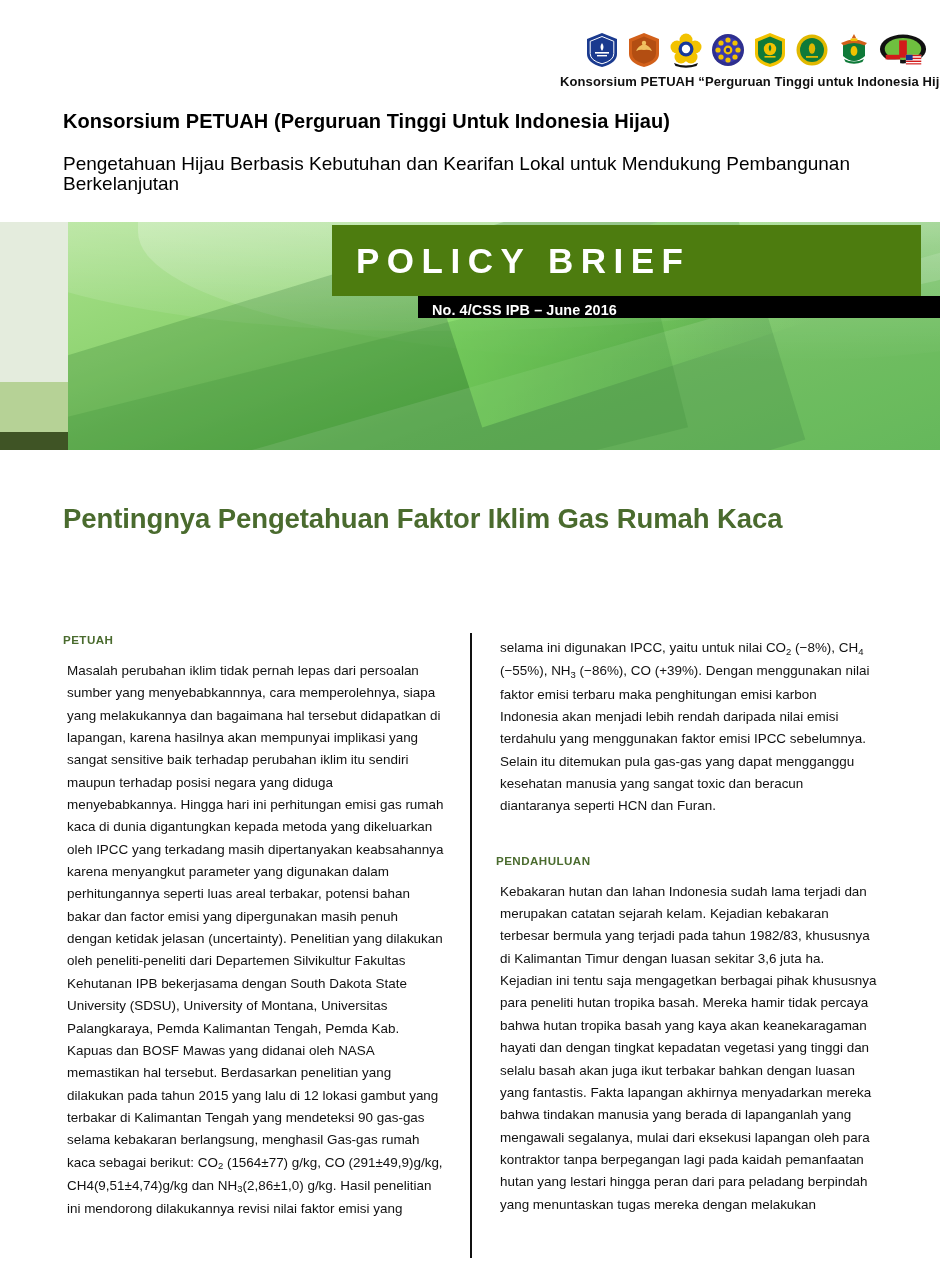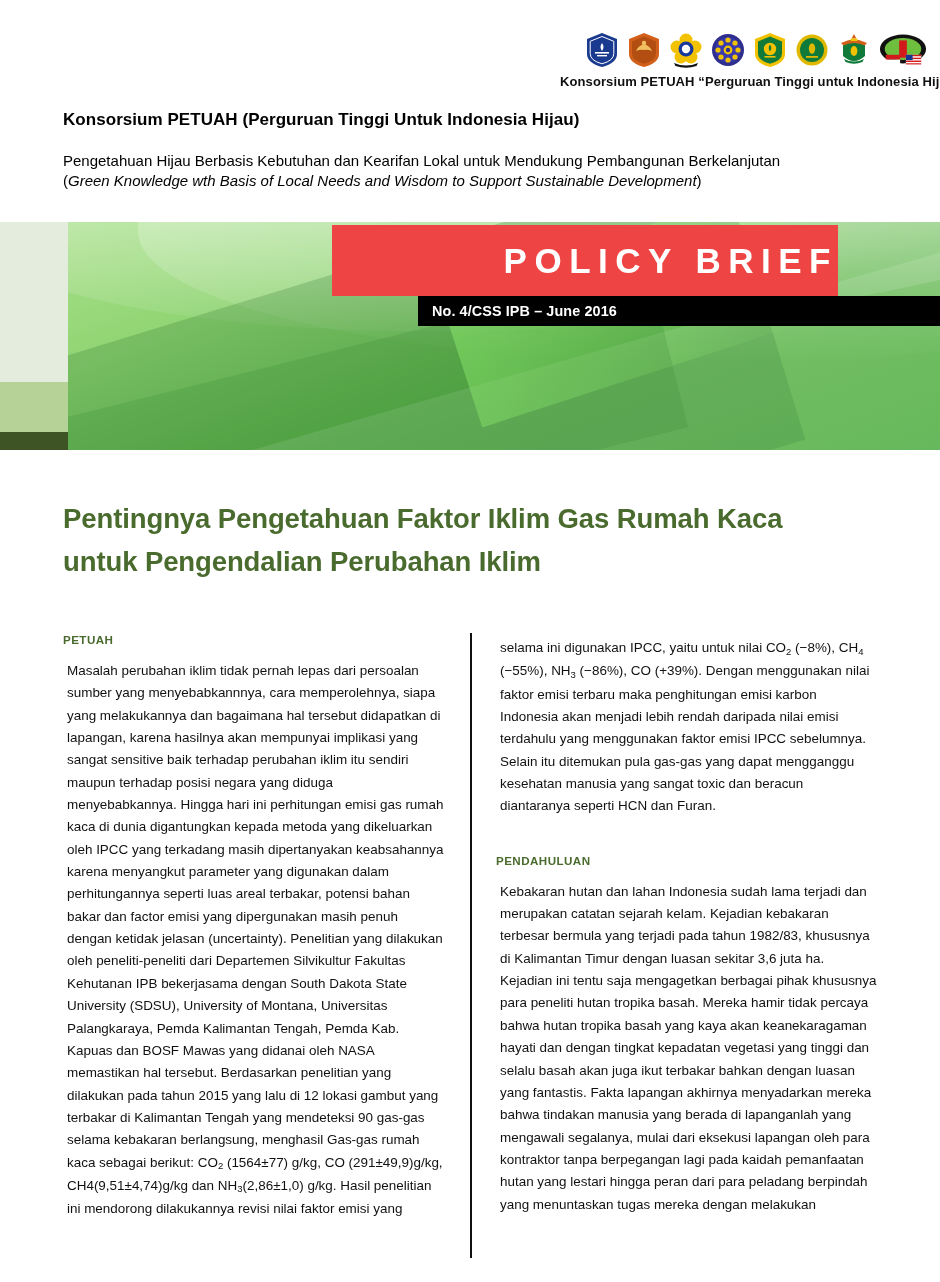--- a/index.html
+++ b/index.html
@@ -57,28 +57,28 @@
   }
 
   
   .consortium {
     position: absolute;
     left: 63px;
     top: 110px;
     width: 840px;
   }
   .consortium-title {
-    font-size: 17px;
+    font-size: 20px;
     font-weight: bold;
     color: #000;
     letter-spacing: .05px;
   }
   .consortium-sub {
     margin-top: 21px;
-    font-size: 15px;
+    font-size: 19px;
     line-height: 19.5px;
     color: #000;
   }
   .consortium-sub em {
     font-style: italic;
   }
 
   
   .hero {
     position: absolute;
@@ -145,45 +145,44 @@
     left: -10%; top: 58%;
     width: 80%; height: 70%;
     background: rgba(46,128,46,.18);
     transform: rotate(-14deg);
   }
 
   .policy-band {
     position: absolute;
     left: 332px;
     top: 225px;
-    width: 506px;
+    width: 589px;
     height: 71px;
-    background: #ef4444;
+    background: #4d7c0f;
     display: flex;
     align-items: center;
-    justify-content: flex-end;
   }
   .policy-band .policy-title {
     color: #ffffff;
     font-size: 35px;
     font-weight: bold;
     letter-spacing: 7.5px;
     padding-left: 24px;
     line-height: 1;
   }
 
   .issue-band {
     position: absolute;
     left: 418px;
     top: 296px;
     width: 522px;
-    height: 30px;
+    height: 22px;
     background: #000000;
     display: flex;
-    align-items: center;
+    align-items: flex-end;
   }
   .issue-band .issue-text {
     color: #ffffff;
     font-size: 14.4px;
     font-weight: bold;
     padding-left: 14px;
     letter-spacing: .1px;
   }
 
   
@@ -357,21 +356,20 @@
     </div>
 
   </div>
   <div class="logo-caption">Konsorsium PETUAH “Perguruan Tinggi untuk Indonesia Hijau”– MCA-I</div>
 </div>
 
 <div class="consortium">
   <div class="consortium-title">Konsorsium PETUAH (Perguruan Tinggi Untuk Indonesia Hijau)</div>
   <div class="consortium-sub">
     <div>Pengetahuan Hijau Berbasis Kebutuhan dan Kearifan Lokal untuk Mendukung Pembangunan Berkelanjutan</div>
-    <div><span>(</span><em>Green Knowledge wth Basis of Local Needs and Wisdom to Support Sustainable Development</em><span>)</span></div>
   </div>
 </div>
 
 <div class="hero">
   <div class="hero-stripe">
     <div class="s1"></div>
     <div class="s2"></div>
     <div class="s3"></div>
   </div>
   <div class="hero-art">
@@ -387,21 +385,20 @@
 <div class="policy-band">
   <div class="policy-title">POLICY BRIEF</div>
 </div>
 
 <div class="issue-band">
   <div class="issue-text">No. 4/CSS IPB – June 2016</div>
 </div>
 
 <div class="article-title">
   <div>Pentingnya Pengetahuan Faktor Iklim Gas Rumah Kaca</div>
-  <div>untuk Pengendalian Perubahan Iklim</div>
 </div>
 
 <div class="columns">
 
   <div class="divider"></div>
 
   <div class="col col-left">
     <div class="section-heading">PETUAH</div>
     <p class="body-text"><span>Masalah perubahan iklim tidak pernah lepas dari persoalan sumber yang menyebabkannnya, cara memperolehnya, siapa yang melakukannya dan bagaimana hal tersebut didapatkan di lapangan, karena hasilnya akan mempunyai implikasi yang sangat sensitive baik terhadap perubahan iklim itu sendiri maupun terhadap posisi negara yang diduga menyebabkannya. Hingga hari ini perhitungan emisi gas rumah kaca di dunia digantungkan kepada metoda yang dikeluarkan oleh IPCC yang terkadang masih dipertanyakan keabsahannya karena menyangkut parameter yang digunakan dalam perhitungannya seperti luas areal terbakar, potensi bahan bakar dan factor emisi yang dipergunakan masih penuh dengan ketidak jelasan (uncertainty). Penelitian yang dilakukan oleh peneliti-peneliti dari Departemen Silvikultur Fakultas Kehutanan IPB bekerjasama dengan South Dakota State University (SDSU), University of Montana, Universitas Palangkaraya, Pemda Kalimantan Tengah, Pemda Kab. Kapuas dan BOSF Mawas yang didanai oleh NASA memastikan hal tersebut. Berdasarkan penelitian yang dilakukan pada tahun 2015 yang lalu di 12 lokasi gambut yang terbakar di Kalimantan Tengah yang mendeteksi 90 gas-gas selama kebakaran berlangsung, menghasil Gas-gas rumah kaca sebagai berikut: CO</span><sub>2</sub><span> (1564±77) g/kg, CO (291±49,9)g/kg, CH4(9,51±4,74)g/kg dan NH</span><sub>3</sub><span>(2,86±1,0) g/kg. Hasil penelitian ini mendorong dilakukannya revisi nilai faktor emisi yang</span></p>
   </div>

